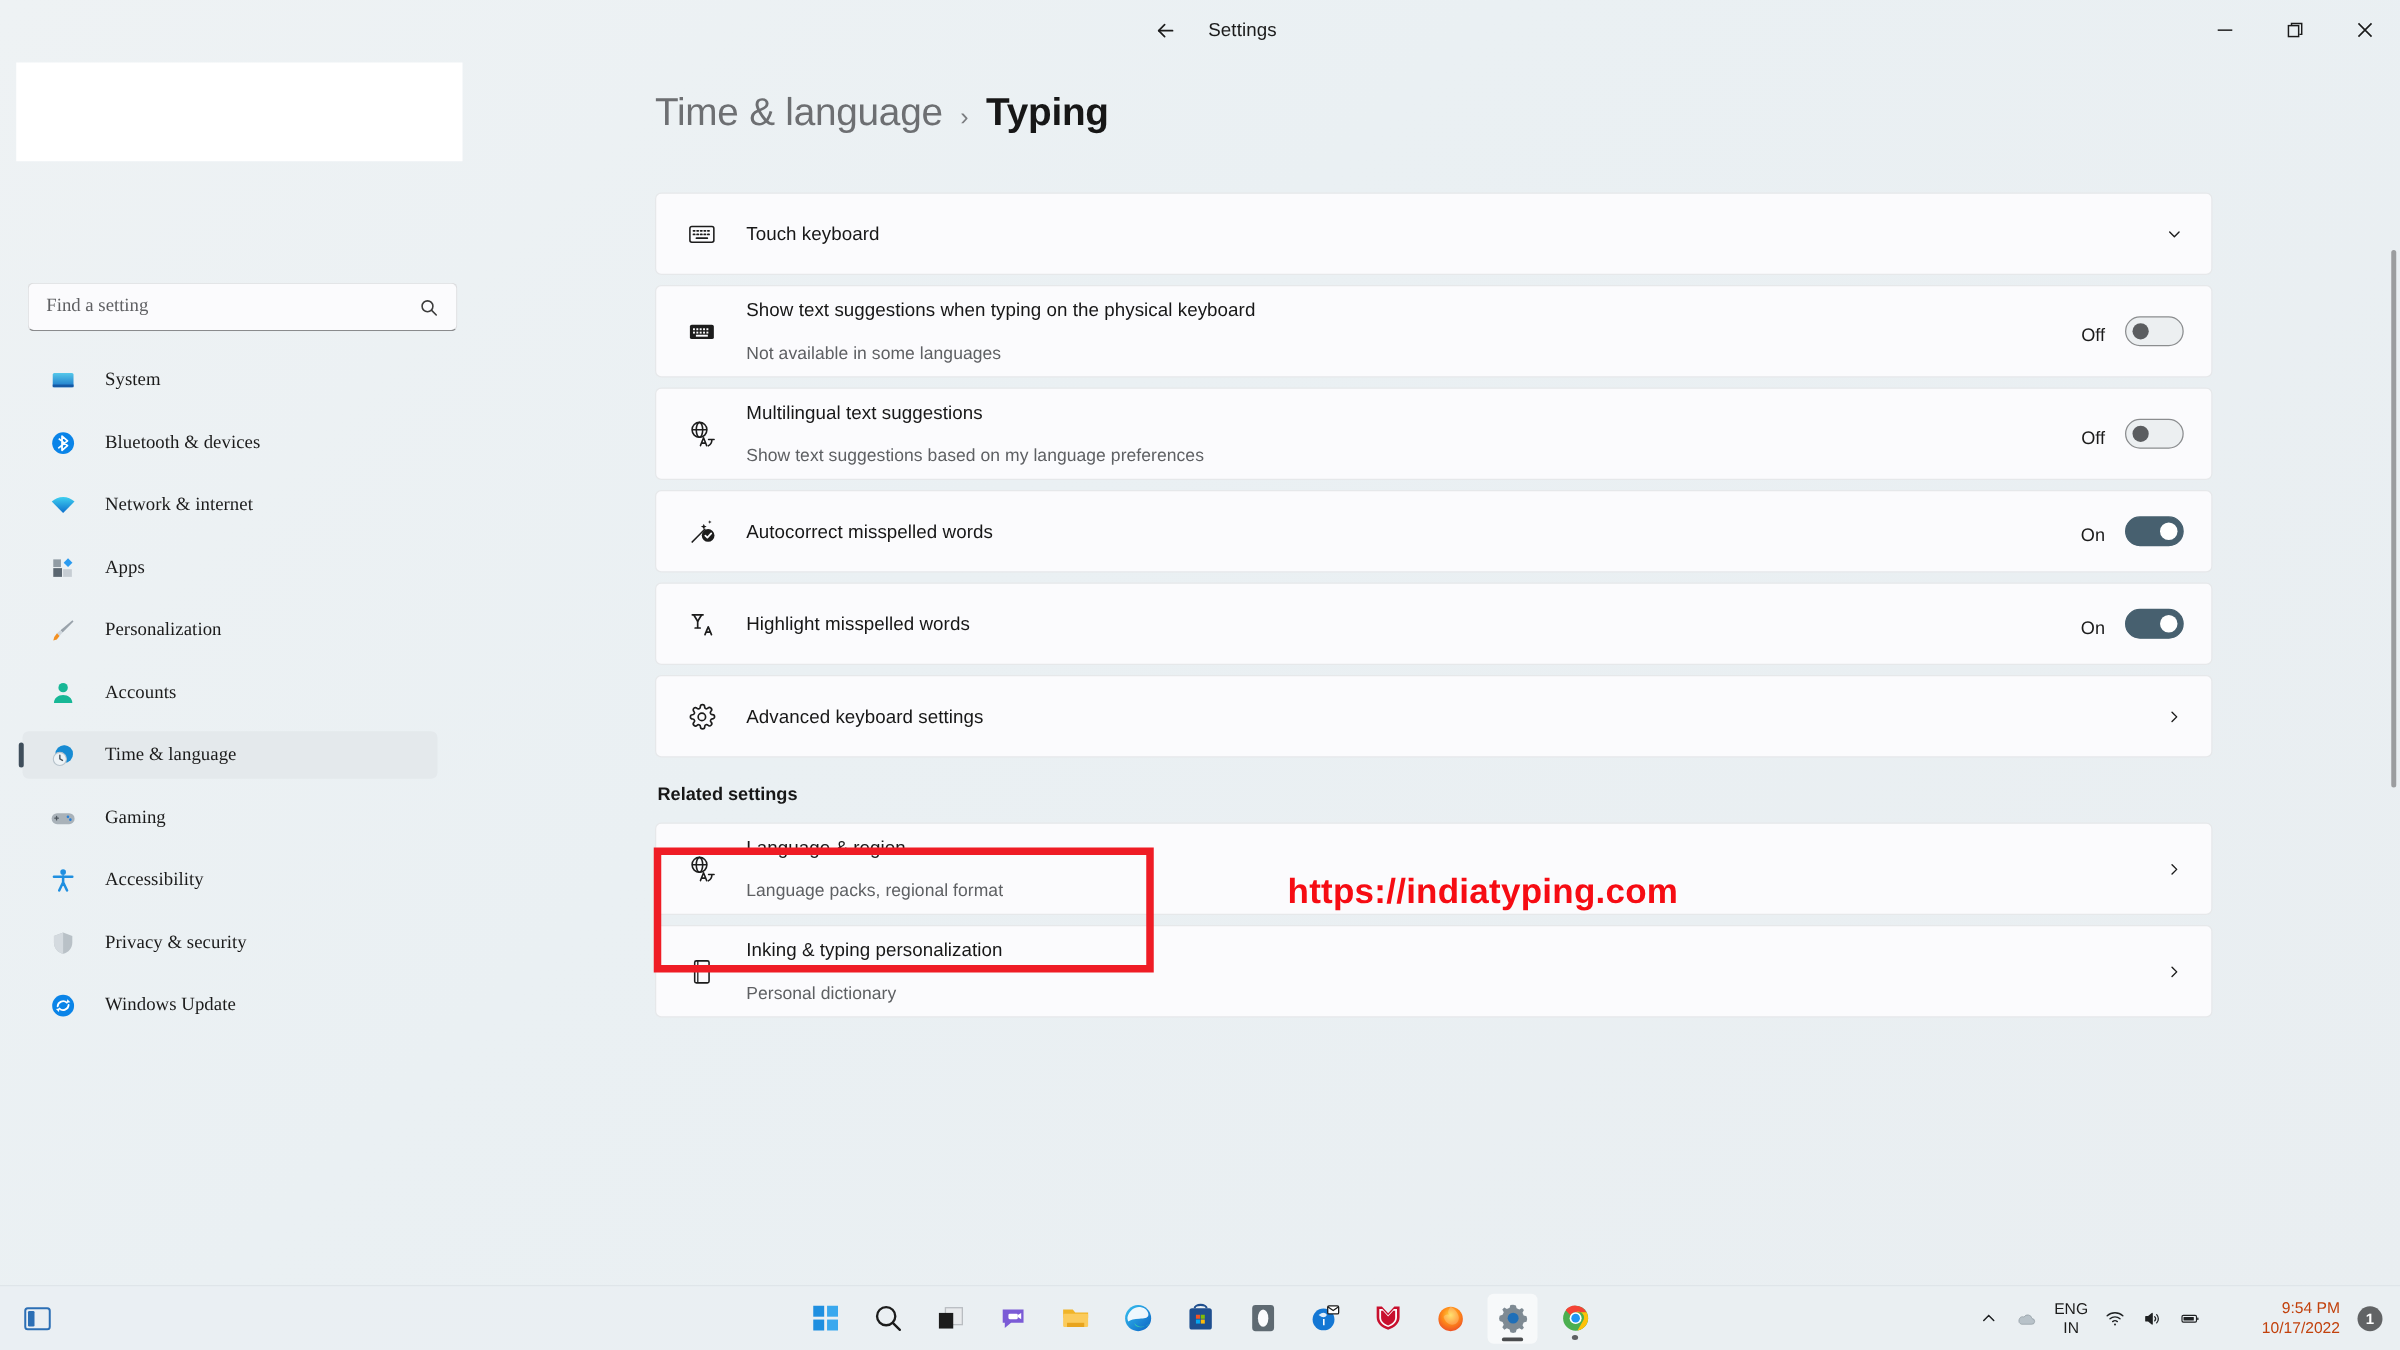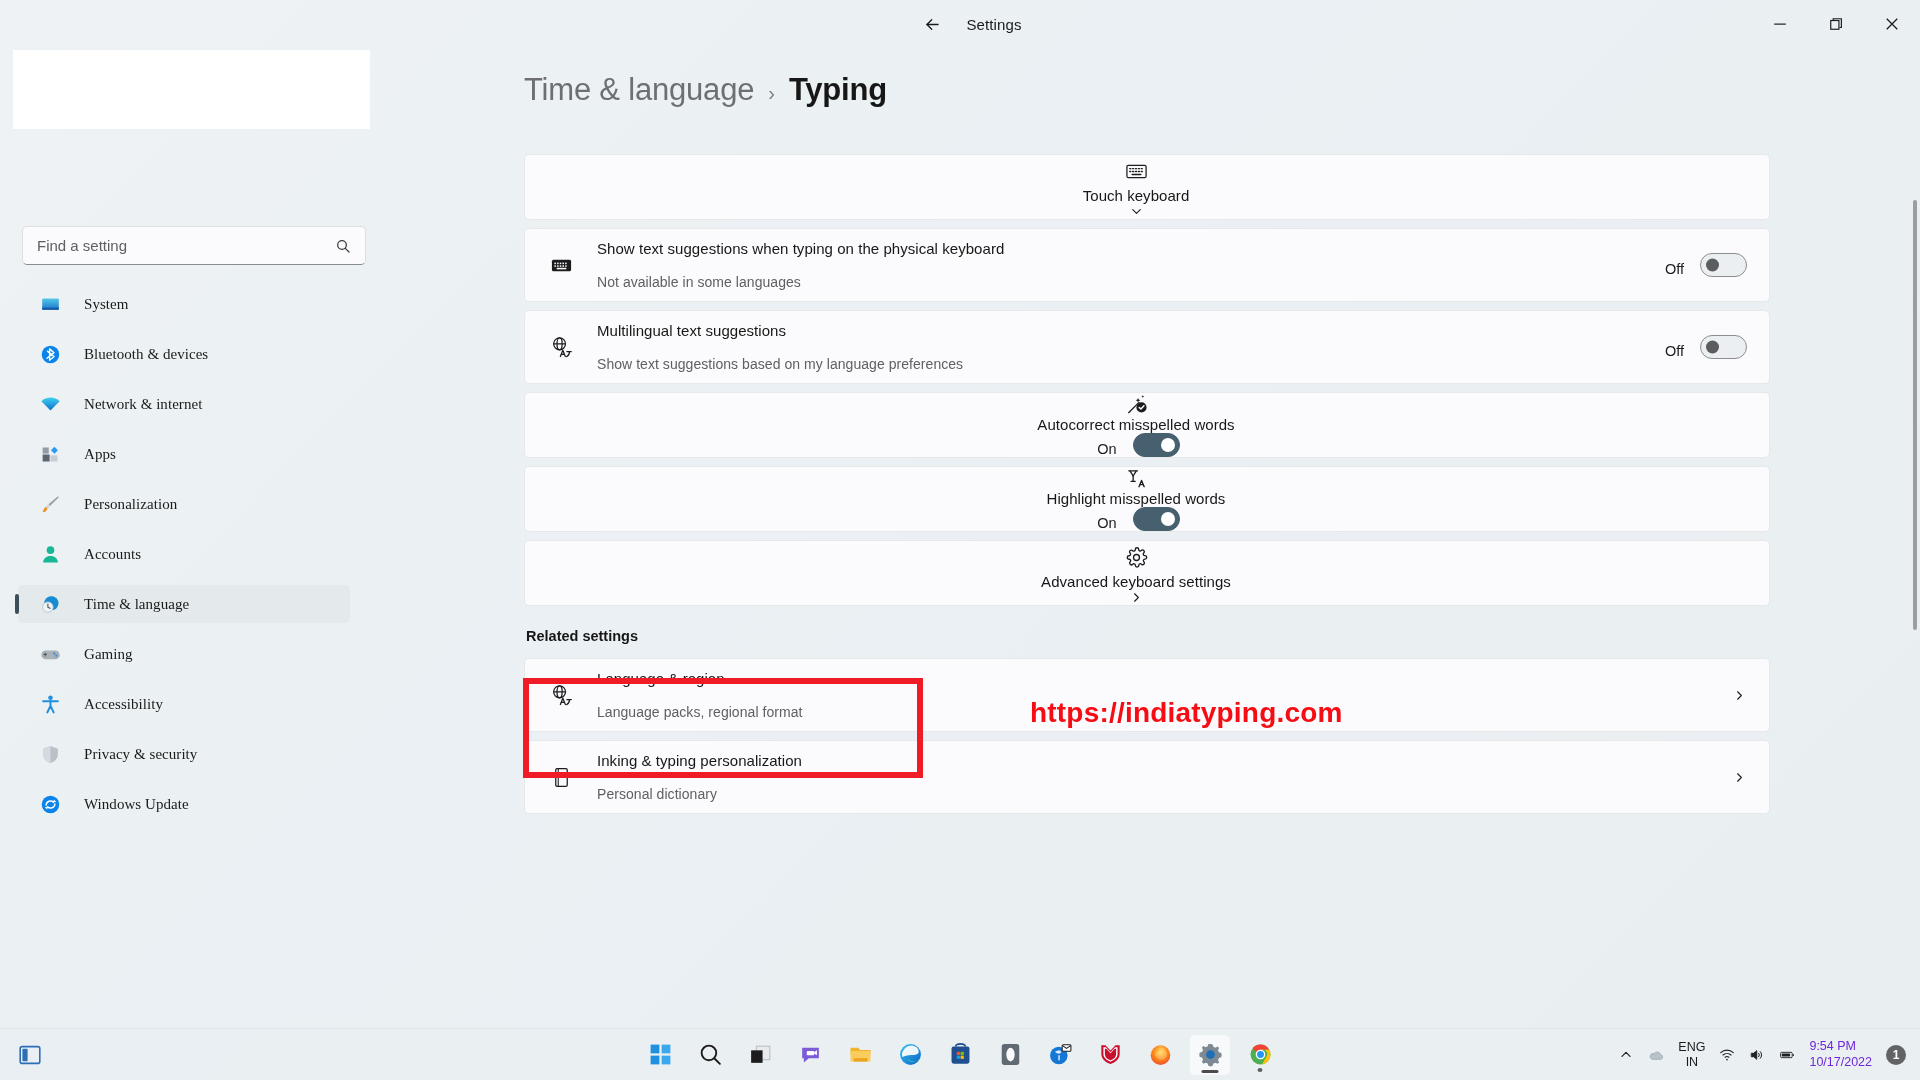--- a/index.html
+++ b/index.html
@@ -53,21 +53,21 @@
     background: #fbfbfd;
     border: 1px solid #dddee0;
     border-bottom: 1.4px solid #8a8b8d;
     border-radius: 5px;
     display: flex; align-items: center;
   }
   .search-input {
     border: 0; outline: 0; background: transparent;
     flex: 1; height: 100%;
     padding: 0 14px; font-size: 15px; color: #1d4ed8;
-    font-family: Liberation Sans, sans-serif;
+    font-family: Liberation Serif, serif;
   }
   .search-input::placeholder { color: #5f6063; opacity: 1; }
   .search-icon { padding-right: 14px; display: flex; align-items: center; color: #3c3c3c; }
   .search-icon svg { width: 16px; height: 16px; }
 
   .navlist { position: absolute; left: 0; top: 237px; width: 372px; font-family: Liberation Serif, serif; }
   .navitem {
     position: relative;
     margin: 0 22px 0 18px;
     height: 38px; margin-bottom: 12px;
@@ -110,21 +110,21 @@
   .cards { position: absolute; left: 152px; top: 106px; width: 1246px; }
   .card {
     background: #fbfbfd;
     border: 1px solid #e6e8ea;
     border-radius: 5px;
     margin-bottom: 8px;
     display: flex; align-items: center;
     padding: 0 22px 0 0;
     position: relative;
   }
-  .card.h1row { height: 66px; flex-direction: column; }
+  .card.h1row { height: 66px; }
   .card.h2row { height: 74px; }
   .card-icon {
     width: 72px; min-width: 72px; height: 100%;
     display: flex; align-items: center; justify-content: center;
     color: #1c1c1c;
   }
   .card-icon svg { width: 23px; height: 23px; display: block; }
   .card-text { flex: 1; }
   .card-title { font-size: 15px; color: #171717; letter-spacing: .05px; }
   .card-sub { font-size: 14px; color: #5e6063; margin-top: 17px; letter-spacing: .05px; }
@@ -202,21 +202,21 @@
     content: ""; position: absolute; bottom: 3px; left: 50%;
     transform: translateX(-50%); width: 5px; height: 4px;
     border-radius: 50%; background: #5e6063;
   }
   .tray {
     position: absolute; right: 14px; display: flex; align-items: center; gap: 14px;
   }
   .tray-btn { display: flex; align-items: center; color: #1f2123; }
   .tray-btn svg { width: 16px; height: 16px; display: block; }
   .lang { text-align: center; line-height: 1.15; font-size: 12.5px; color: #1b1b1b; }
-  .clock { text-align: left; line-height: 1.25; font-size: 12.5px; color: #6d28d9; }
+  .clock { text-align: right; line-height: 1.25; font-size: 12.5px; color: #c2410c; margin-left: 35px; }
   .badge {
     width: 20px; height: 20px; border-radius: 50%;
     background: #616365; color: #fff; font-size: 12px; font-weight: bold;
     display: flex; align-items: center; justify-content: center;
   }
 </style>
 </head>
 <body>
 
 <div id="app">

